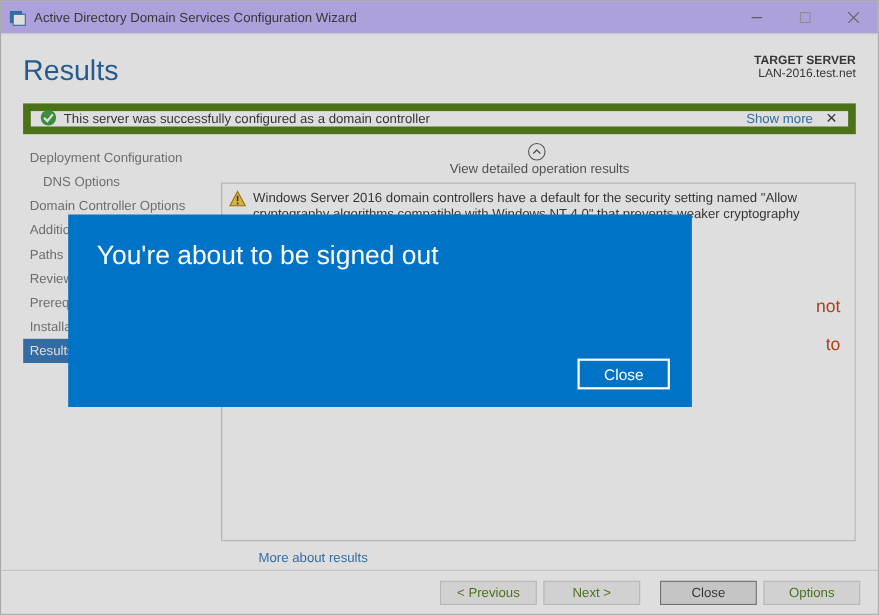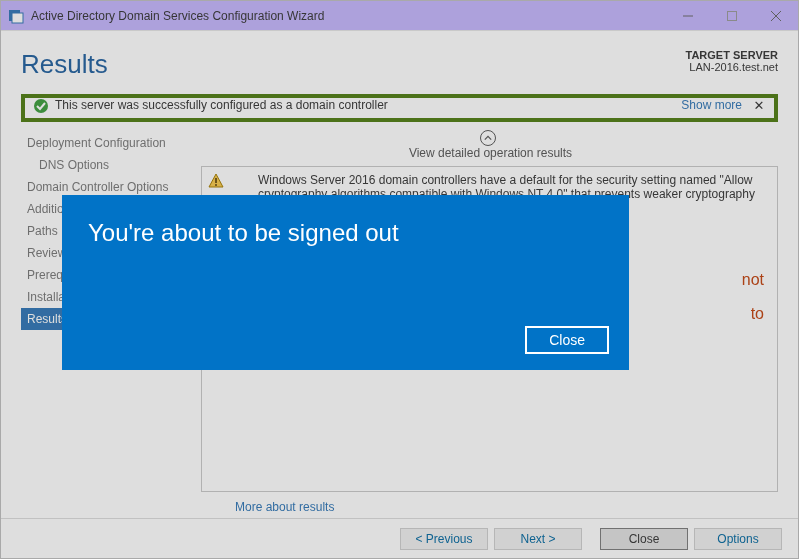--- a/index.html
+++ b/index.html
@@ -15,45 +15,45 @@
   .winbtn { width: 44px; display: flex; align-items: center; justify-content: center; color:#666; }
   .winbtn svg { width: 10px; height: 10px; }
 
   
   .header { display: flex; align-items: flex-start; padding: 18px 20px 6px 20px; }
   .header h1 { margin: 0; font-weight: 300; font-size: 26px; color: #1e5e9e; flex:1; }
   .target { text-align: right; font-size: 11px; color: #333; }
   .target .label { font-weight: 600; }
 
   
-  .notice { margin: 8px 20px 0 20px; border: 4px solid #4d7c0f; display:flex; align-items:flex-start; height:28px; padding:0 8px; font-size:12px; }
+  .notice { margin: 8px 20px 0 20px; border: 7px solid #4d7c0f; display:flex; align-items:flex-end; height:28px; padding:0 8px; font-size:12px; }
   .notice .icon { width:16px; height:16px; margin-right:6px; display:flex; align-items:center; justify-content:center;}
   .notice .msg { flex:1; color:#333; }
   .notice .showmore { color:#2e75b6; cursor:pointer; margin-right:10px; }
   .notice .close { width:14px; text-align:center; cursor:pointer; font-size:13px; color:#333;}
 
   
   .body { flex:1; display:flex; margin:4px 20px 0 20px; overflow:hidden; }
   .nav { width:180px; padding-top:6px; font-size:12px; color:#777; }
   .nav .item { padding:4px 6px; white-space:nowrap; overflow:hidden; text-overflow:ellipsis; }
   .nav .sub { padding-left:18px; }
   .nav .sel { background:#2e75b6; color:#fff; }
   .content { flex:1; display:flex; flex-direction:column; }
   .viewrow { display:flex; align-items:center; padding:4px 0 6px 2px; font-size:12px; color:#555;flex-direction:column; }
   .viewrow .circ { width:16px; height:16px; border:1px solid #555; border-radius:50%; display:flex; align-items:center; justify-content:center; margin-right:6px; }
   .viewrow .circ svg {width:8px;height:8px;}
   .resultsbox { flex:1; border:1px solid #c9c9c9; background:#fff; padding:6px; font-size:12px; color:#333; position:relative; overflow:hidden;}
-  .warn { display:flex;gap:28px; }
+  .warn { display:flex; }
   .warn .tri { width:16px; height:16px; margin-right:6px; flex-shrink:0;}
   .morelink { color:#2e75b6; font-size:12px; padding:8px 0 4px 2px;margin-left:32px;}
 
   
   .footer { height:40px; border-top:1px solid #dcdcdc; display:flex; align-items:center; justify-content:flex-end; padding:0 16px; gap:6px;}
   .footer button { height:22px; min-width:88px; font-size:12px; background:#e1e1e1; border:1px solid #adadad; color:#333; }
-  .footer button:disabled { color:#0369a1; border-color:#cfcfcf; background:#efefef; }
+  .footer button:disabled { color:#4d7c0f; border-color:#cfcfcf; background:#efefef; }
   .footer button.primary { border:1px solid #7a7a7a; }
   .footer .gap { width:6px; }
 
   
   .dim { position:absolute; inset:0; background:rgba(70,70,70,0.18); }
   .signout { position:absolute; left:62px; top:195px; width:567px; height:175px; background:#0173c7; color:#fff; padding:24px 26px 18px 26px; }
   .signout h2 { margin:0 0 12px 0; font-weight:300; font-size:24px; }
   .signout p { margin:0; font-size:13px; line-height:1.4; max-width:560px;}
   .signout .btnrow { position:absolute; right:20px; bottom:16px; }
   .signout button { background:transparent; border:2px solid #fff; color:#fff; font-size:14px; padding:4px 22px; }

